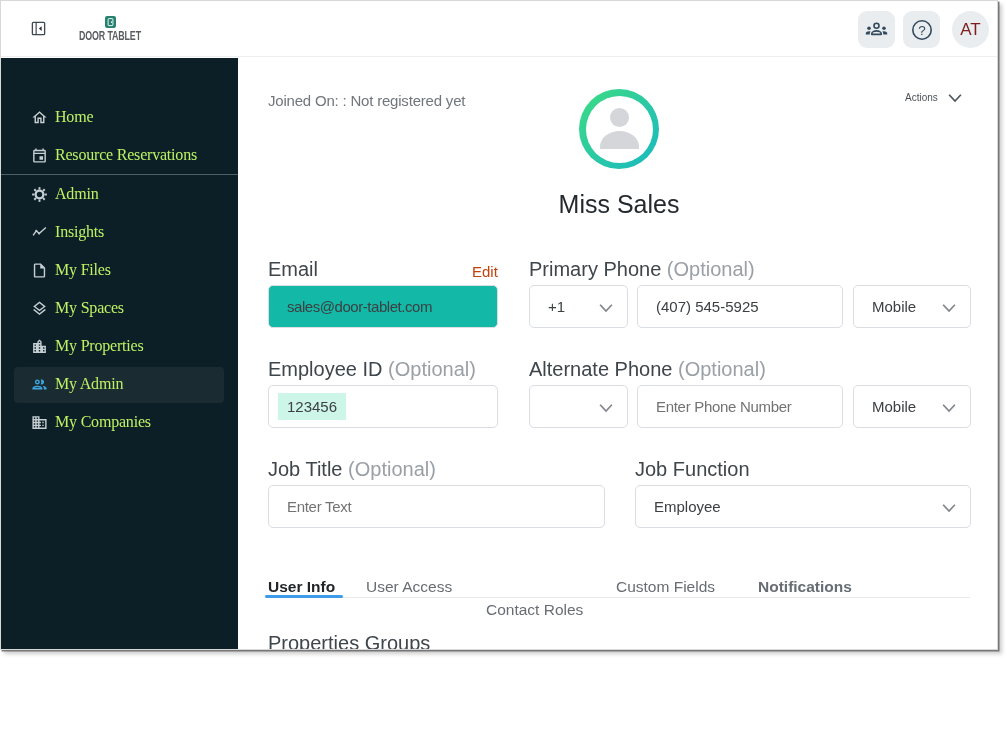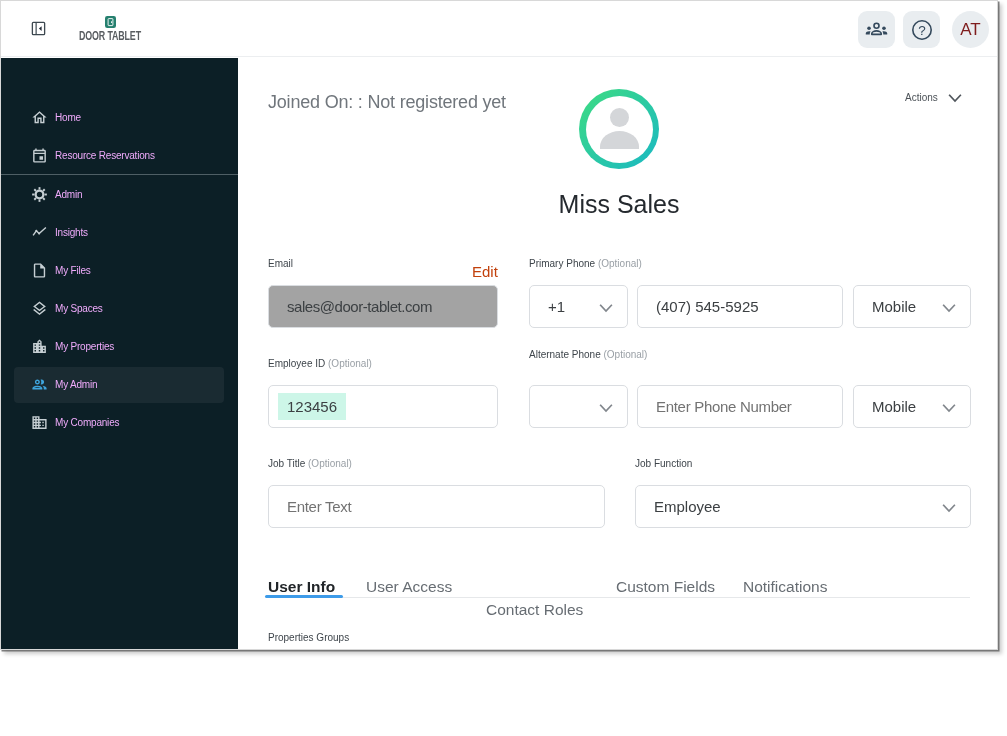--- a/index.html
+++ b/index.html
@@ -16,42 +16,42 @@
   background:#fff; border-bottom:1px solid #eceef0;
 }
 .toggle { position:absolute; left:30px; top:20px; }
 .logo { position:absolute; left:78px; top:15px; width:62px; }
 .logo .lgtxt { position:absolute; top:13px; left:31px; font-size:12.5px; font-weight:bold; color:#585c60; letter-spacing:-0.2px; transform:translateX(-50%) scaleX(0.71); white-space:nowrap; }
 .hbtn { position:absolute; top:10px; width:37px; height:37px; border-radius:9px; background:#e9edf0; display:flex; align-items:center; justify-content:center; }
 .avatar { position:absolute; top:10px; left:951px; width:37px; height:37px; border-radius:50%; background:#e9edf0; display:flex; align-items:center; justify-content:center; font-size:17px; color:#7f1d1d; }
 
 .sidebar { position:absolute; left:0; top:57px; width:237px; bottom:0; background:#0c1f26; }
 .nav { position:absolute; left:0; top:40px; width:100%; }
-.item { position:relative; height:38px; display:flex; align-items:center; color:#f0abfc; font-size:10px; letter-spacing:-0.2px; }
+.item { position:relative; height:38px; display:flex; align-items:center; color:#bef264; font-size:16px; letter-spacing:-0.2px;font-family:Liberation Serif, serif; }
 .item svg { position:absolute; left:30px; }
 .item span { position:absolute; left:54px; }
 .divider { height:1px; background:#4f5f65; margin:0 0 0 0; }
 .active-bg { position:absolute; left:13px; top:309px; width:210px; height:36px; background:#1a2b32; border-radius:4px; }
 
 .content { position:absolute; left:237px; top:57px; right:0; bottom:0; background:#fff; }
-.joined { position:absolute; left:30px; top:34px; font-size:18px; letter-spacing:-0.2px; color:#70767c; }
+.joined { position:absolute; left:30px; top:34px; font-size:15px; letter-spacing:-0.2px; color:#70767c; }
 .actions { position:absolute; left:667px; top:30px; font-size:10px; color:#4c5258; display:flex; align-items:center; }
 .actions svg { margin-left:9px; margin-top:2px; }
 .bigavatar { position:absolute; left:341px; top:31px; width:80px; height:80px; border-radius:50%;
   background:linear-gradient(135deg,#3edc81,#19b8c4); display:flex; align-items:center; justify-content:center; }
 .bigavatar .inner { width:67px; height:67px; border-radius:50%; background:#fff; overflow:hidden; position:relative; }
 .bigavatar .head { position:absolute; left:24px; top:12px; width:19px; height:19px; border-radius:50%; background:#d4d6d9; }
 .bigavatar .body { position:absolute; left:14px; top:35px; width:39px; height:18px; border-radius:20px 20px 0 0 / 16px 16px 0 0; background:#d4d6d9; }
 .name { position:absolute; left:0; top:132px; width:762px; text-align:center; font-size:25px; color:#24292e; }
 
-.lbl { position:absolute; font-size:10px; color:#3e454b; white-space:nowrap; }
+.lbl { position:absolute; font-size:20px; color:#3e454b; white-space:nowrap; }
 .lbl .opt { color:#9aa0a6; }
 .edit { position:absolute; font-size:15px; color:#c2410c; }
 .inp { position:absolute; height:43px; border:1px solid #dadde1; border-radius:5px; background:#fff; display:flex; align-items:center; padding-left:18px; font-size:15px; color:#3c4043; }
-.inp.gray { background:#a3a3a3; }
+.inp.gray { background:#14b8a6; }
 .inp .ph { color:#737373; letter-spacing:-0.3px; }
 .sel { position:absolute; height:43px; border:1px solid #dadde1; border-radius:5px; background:#fff; display:flex; align-items:center; padding-left:18px; font-size:15px; color:#3c4043; }
 .sel svg.chv { position:absolute; right:13px; top:14px; }
 .mark { background:#cdf6e8; padding:5px 9px; }
 
 .tabs { position:absolute; left:30px; top:499px; right:27px; height:41px; border-bottom:1px solid #e6e8ea; }
 .tab { position:absolute; top:21px; font-size:15.5px; color:#676d73; white-space:nowrap; }
 .tab.on { color:#212529; font-weight:bold; }
 .tabline { position:absolute; left:-3px; top:17px; width:78px; height:3px; background:#3d9be9; border-radius:2px; }
 </style>
@@ -193,21 +193,21 @@
     <div class="inp" style="left:399px; top:227px; width:206px;">(407) 545-5925</div>
     <div class="sel" style="left:615px; top:227px; width:118px;">Mobile<svg class="chv" width="16" height="16" viewBox="0 0 24 24" fill="none">
           <path d="M4 8 L12 16.6 L20 8" stroke="#81868c" stroke-width="2.5" stroke-linecap="square"></path>
         </svg></div>
 
     <div class="lbl" style="left:30px; top:300px;">Employee ID <span class="opt">(Optional)</span></div>
     <div class="inp" style="left:30px; top:327px; width:230px; padding-left:9px;">
         <span class="mark">123456</span>
       </div>
 
-    <div class="lbl" style="left:291px; top:291px;">Alternate Phone <span class="opt">(Optional)</span></div>
+    <div class="lbl" style="left:291px; top:300px;">Alternate Phone <span class="opt">(Optional)</span></div>
     <div class="sel" style="left:291px; top:327px; width:99px;">
         <svg class="chv" width="16" height="16" viewBox="0 0 24 24" fill="none">
           <path d="M4 8 L12 16.6 L20 8" stroke="#81868c" stroke-width="2.5" stroke-linecap="square"></path>
         </svg>
       </div>
     <div class="inp" style="left:399px; top:327px; width:206px;">
         <span class="ph">Enter Phone Number</span>
       </div>
     <div class="sel" style="left:615px; top:327px; width:118px;">Mobile<svg class="chv" width="16" height="16" viewBox="0 0 24 24" fill="none">
           <path d="M4 8 L12 16.6 L20 8" stroke="#81868c" stroke-width="2.5" stroke-linecap="square"></path>
@@ -221,19 +221,19 @@
     <div class="lbl" style="left:397px; top:400px;">Job Function</div>
     <div class="sel" style="left:397px; top:427px; width:336px;">Employee<svg class="chv" width="16" height="16" viewBox="0 0 24 24" fill="none">
           <path d="M4 8 L12 16.6 L20 8" stroke="#81868c" stroke-width="2.5" stroke-linecap="square"></path>
         </svg></div>
 
     <div class="tabs">
       <div class="tab on" style="left:0px;">User Info<div class="tabline"></div></div>
       <div class="tab" style="left:98px;">User Access</div>
       <div class="tab" style="left:218px;margin-top:23px;">Contact Roles</div>
       <div class="tab" style="left:348px;">Custom Fields</div>
-      <div class="tab" style="left:475px;">Notifications</div>
+      <div class="tab" style="left:490px;font-weight:bold;">Notifications</div>
     </div>
 
     <div class="lbl" style="left:30px; top:574px;">Properties Groups</div>
   </div>
 
 </div>
 
 </body></html>

